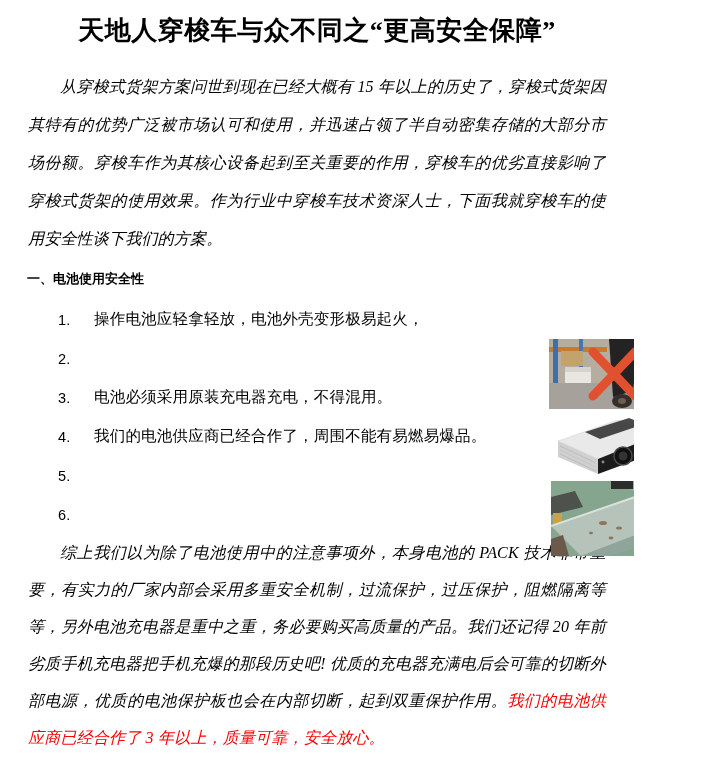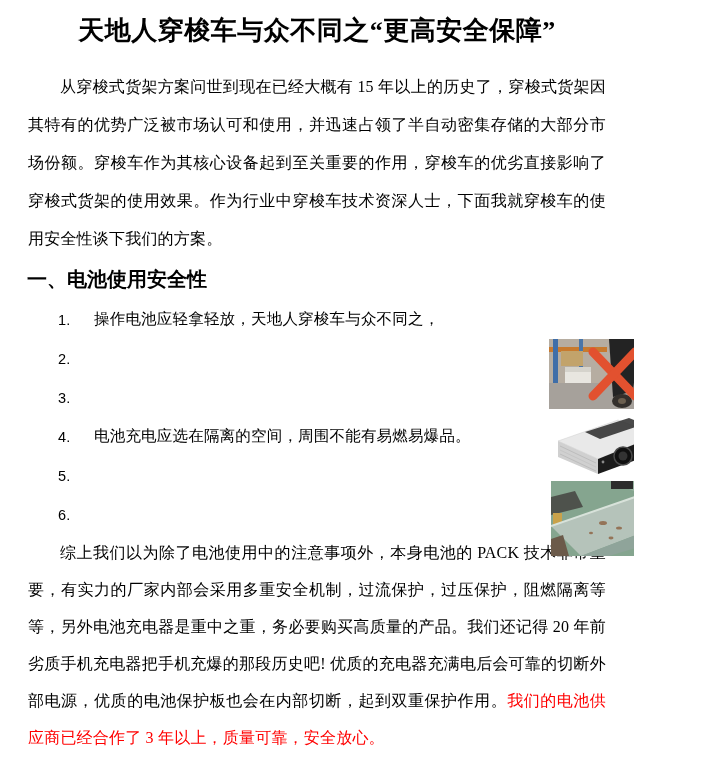--- a/index.html
+++ b/index.html
@@ -19,25 +19,26 @@
     font-weight:bold;
     letter-spacing:0.5px;
   }
   .para {
     margin:0 28px;
     font-size:16px;
     line-height:38px;
     text-align:justify;
     text-indent:2em;
     letter-spacing:0.2px;
+    font-style:italic;
   }
   #para1 { margin-top:20px; }
   .heading {
     margin:8px 28px 0 27px;
-    font-size:20px;
+    font-size:13px;
     line-height:26px;
     font-weight:bold;
   }
   #para2 { margin-top:6px; width:655px; }
   ol.list {
     list-style:none;
     margin:8px 0 0 58px;
     padding:0;
     width:450px;
   }
@@ -73,31 +74,32 @@
   <h1 class="title">天地人穿梭车与众不同之“更高安全保障”</h1>
 
   <p class="para" id="para1">从穿梭式货架方案问世到现在已经大概有 15 年以上的历史了，穿梭式货架因其特有的优势广泛被市场认可和使用，并迅速占领了半自动密集存储的大部分市场份额。穿梭车作为其核心设备起到至关重要的作用，穿梭车的优劣直接影响了穿梭式货架的使用效果。作为行业中穿梭车技术资深人士，下面我就穿梭车的使用安全性谈下我们的方案。</p>
 
   <h2 class="heading">一、电池使用安全性</h2>
 
 
   <ol class="list">
     <li>
       <span class="num">1.</span>
-      <span class="li-text">操作电池应轻拿轻放，天地人穿梭车与众不同之，</span>
+      <span class="li-text">操作电池应轻拿轻放，电池外壳变形极易起火，</span>
     </li>
     <li>
       <span class="num">2.</span>
     </li>
     <li>
       <span class="num">3.</span>
+      <span class="li-text">电池必须采用原装充电器充电，不得混用。</span>
     </li>
     <li>
       <span class="num">4.</span>
-      <span class="li-text">电池充电应选在隔离的空间，周围不能有易燃易爆品。</span>
+      <span class="li-text">我们的电池供应商已经合作了，周围不能有易燃易爆品。</span>
     </li>
     <li>
       <span class="num">5.</span>
     </li>
     <li>
       <span class="num">6.</span>
     </li>
   </ol>
 
   <p class="para" id="para3"><span>综上我们以为除了电池使用中的注意事项外，本身电池的 PACK 技术非常重要，有实力的厂家内部会采用多重安全机制，过流保护，过压保护，阻燃隔离等等，另外电池充电器是重中之重，务必要购买高质量的产品。我们还记得 20 年前劣质手机充电器把手机充爆的那段历史吧! 优质的充电器充满电后会可靠的切断外部电源，优质的电池保护板也会在内部切断，起到双重保护作用。</span><span class="red">我们的电池供应商已经合作了 3 年以上，质量可靠，安全放心。</span></p>

